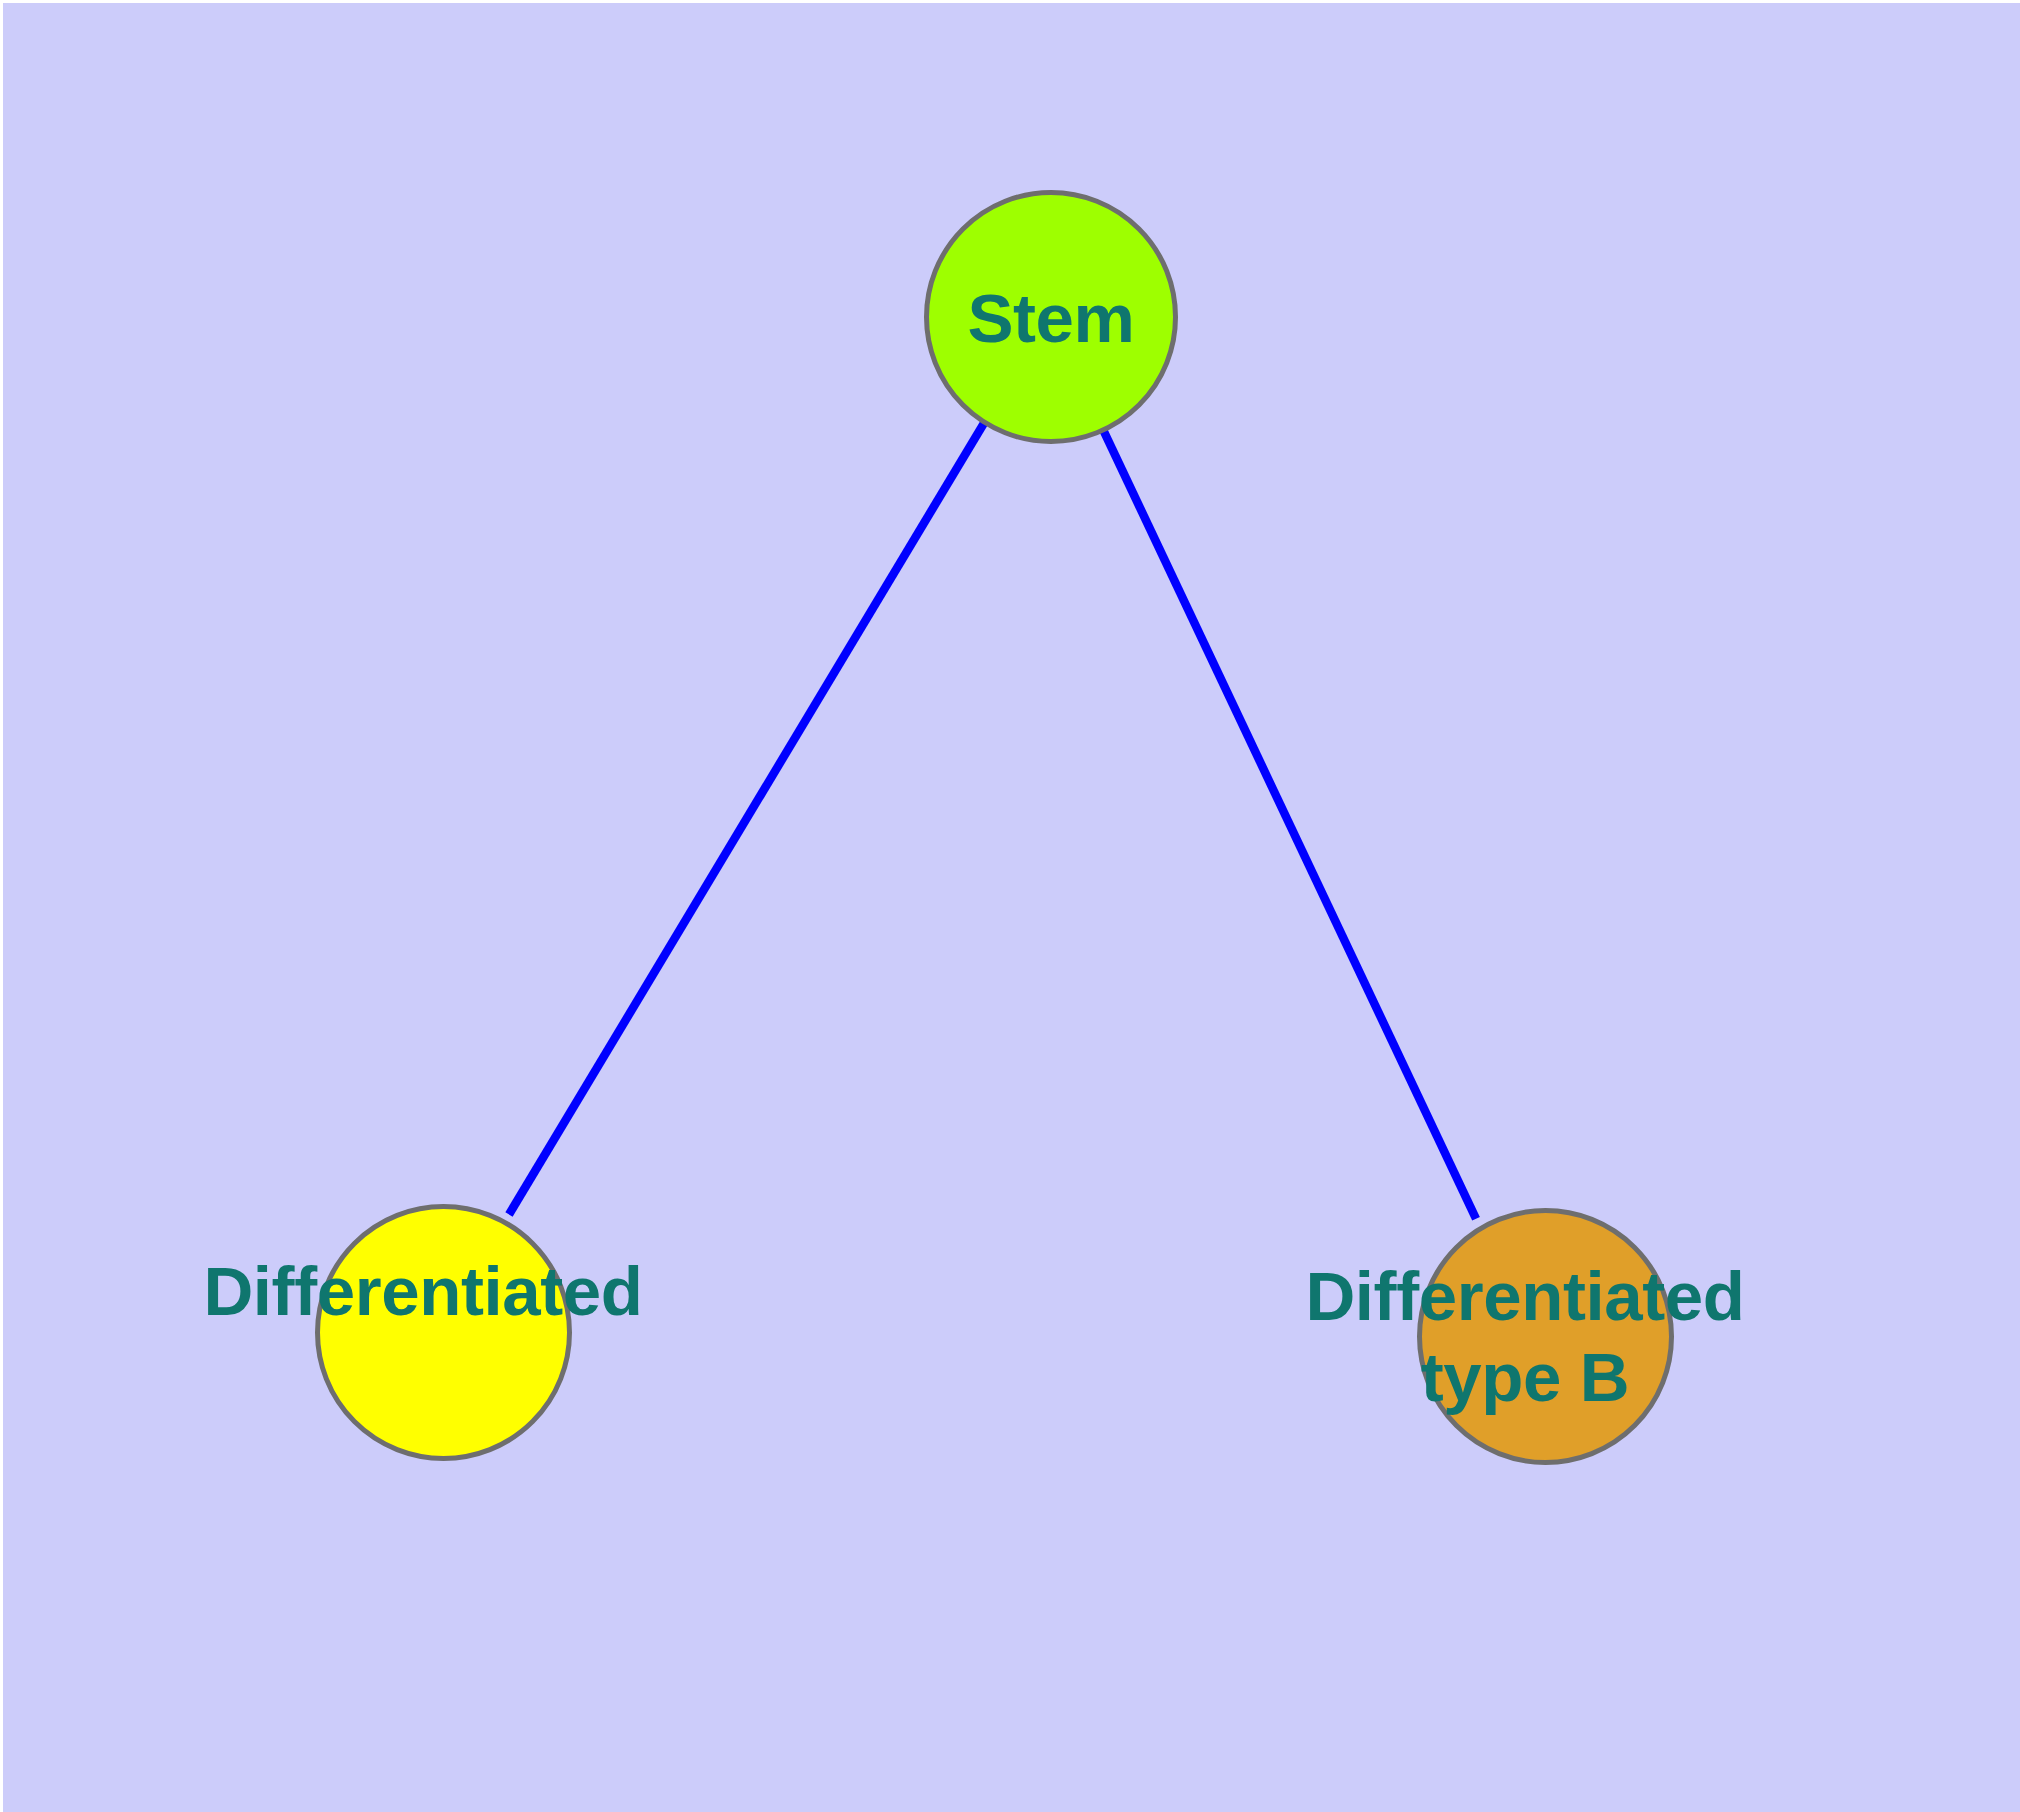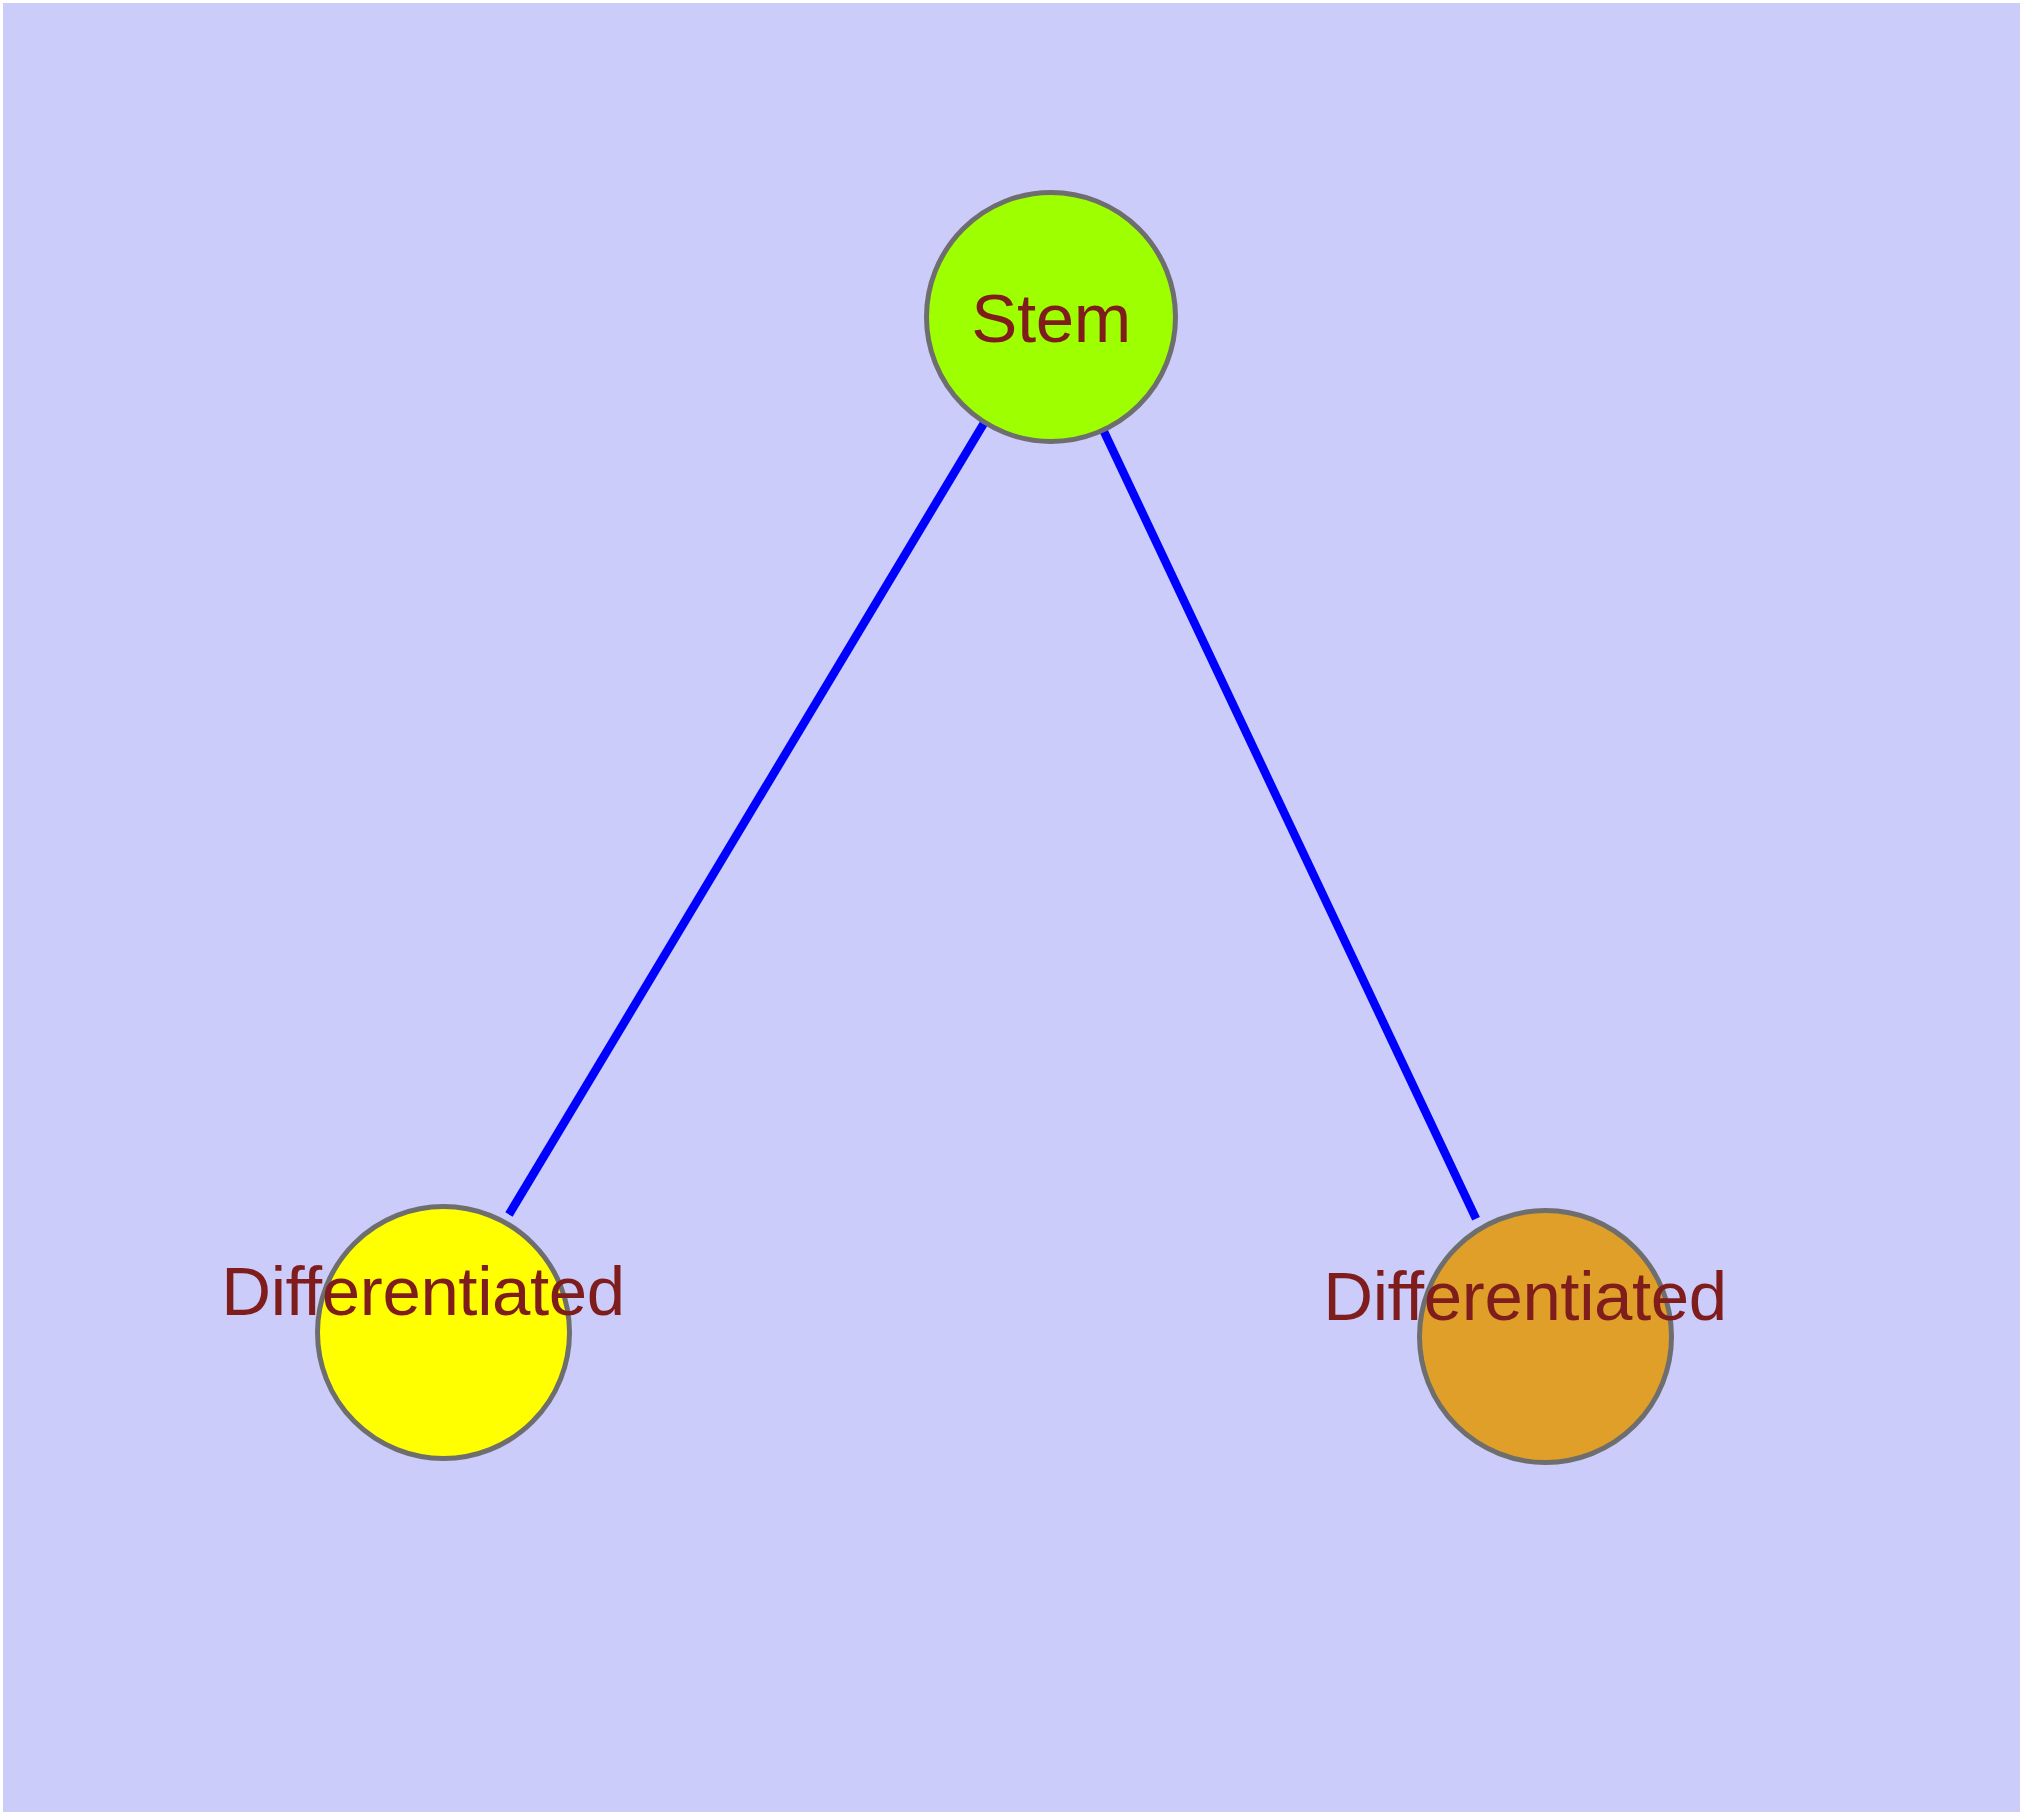--- a/index.html
+++ b/index.html
@@ -54,22 +54,22 @@
   }
   #node-type-b {
     left: 1414px;
     top: 1205px;
     width: 257px;
     height: 257px;
     background: #e09f29;
   }
   .node-label {
     position: absolute;
-    color: #7f1d1d;
-    font-weight: normal;
+    color: #0f766e;
+    font-weight: bold;
     text-align: center;
     white-space: pre;
     line-height: 1.18;
     letter-spacing: -0.4px;
     pointer-events: none;
   }
   #label-stem {
     left: 794px;
     top: 275px;
     width: 509px;
@@ -100,17 +100,17 @@
     </svg>
 
     <div class="node" id="node-stem"></div>
     <div class="node" id="node-type-a"></div>
     <div class="node" id="node-type-b"></div>
 
     <div class="node-label" id="label-stem">Stem</div>
 
     <div class="node-label" id="label-type-a"><span>Differentiated</span><br></div>
 
-    <div class="node-label" id="label-type-b"><span>Differentiated</span><br></div>
+    <div class="node-label" id="label-type-b"><span>Differentiated</span><br><span>type B</span></div>
 
   </div>
 </div>
 
 
 </body></html>

